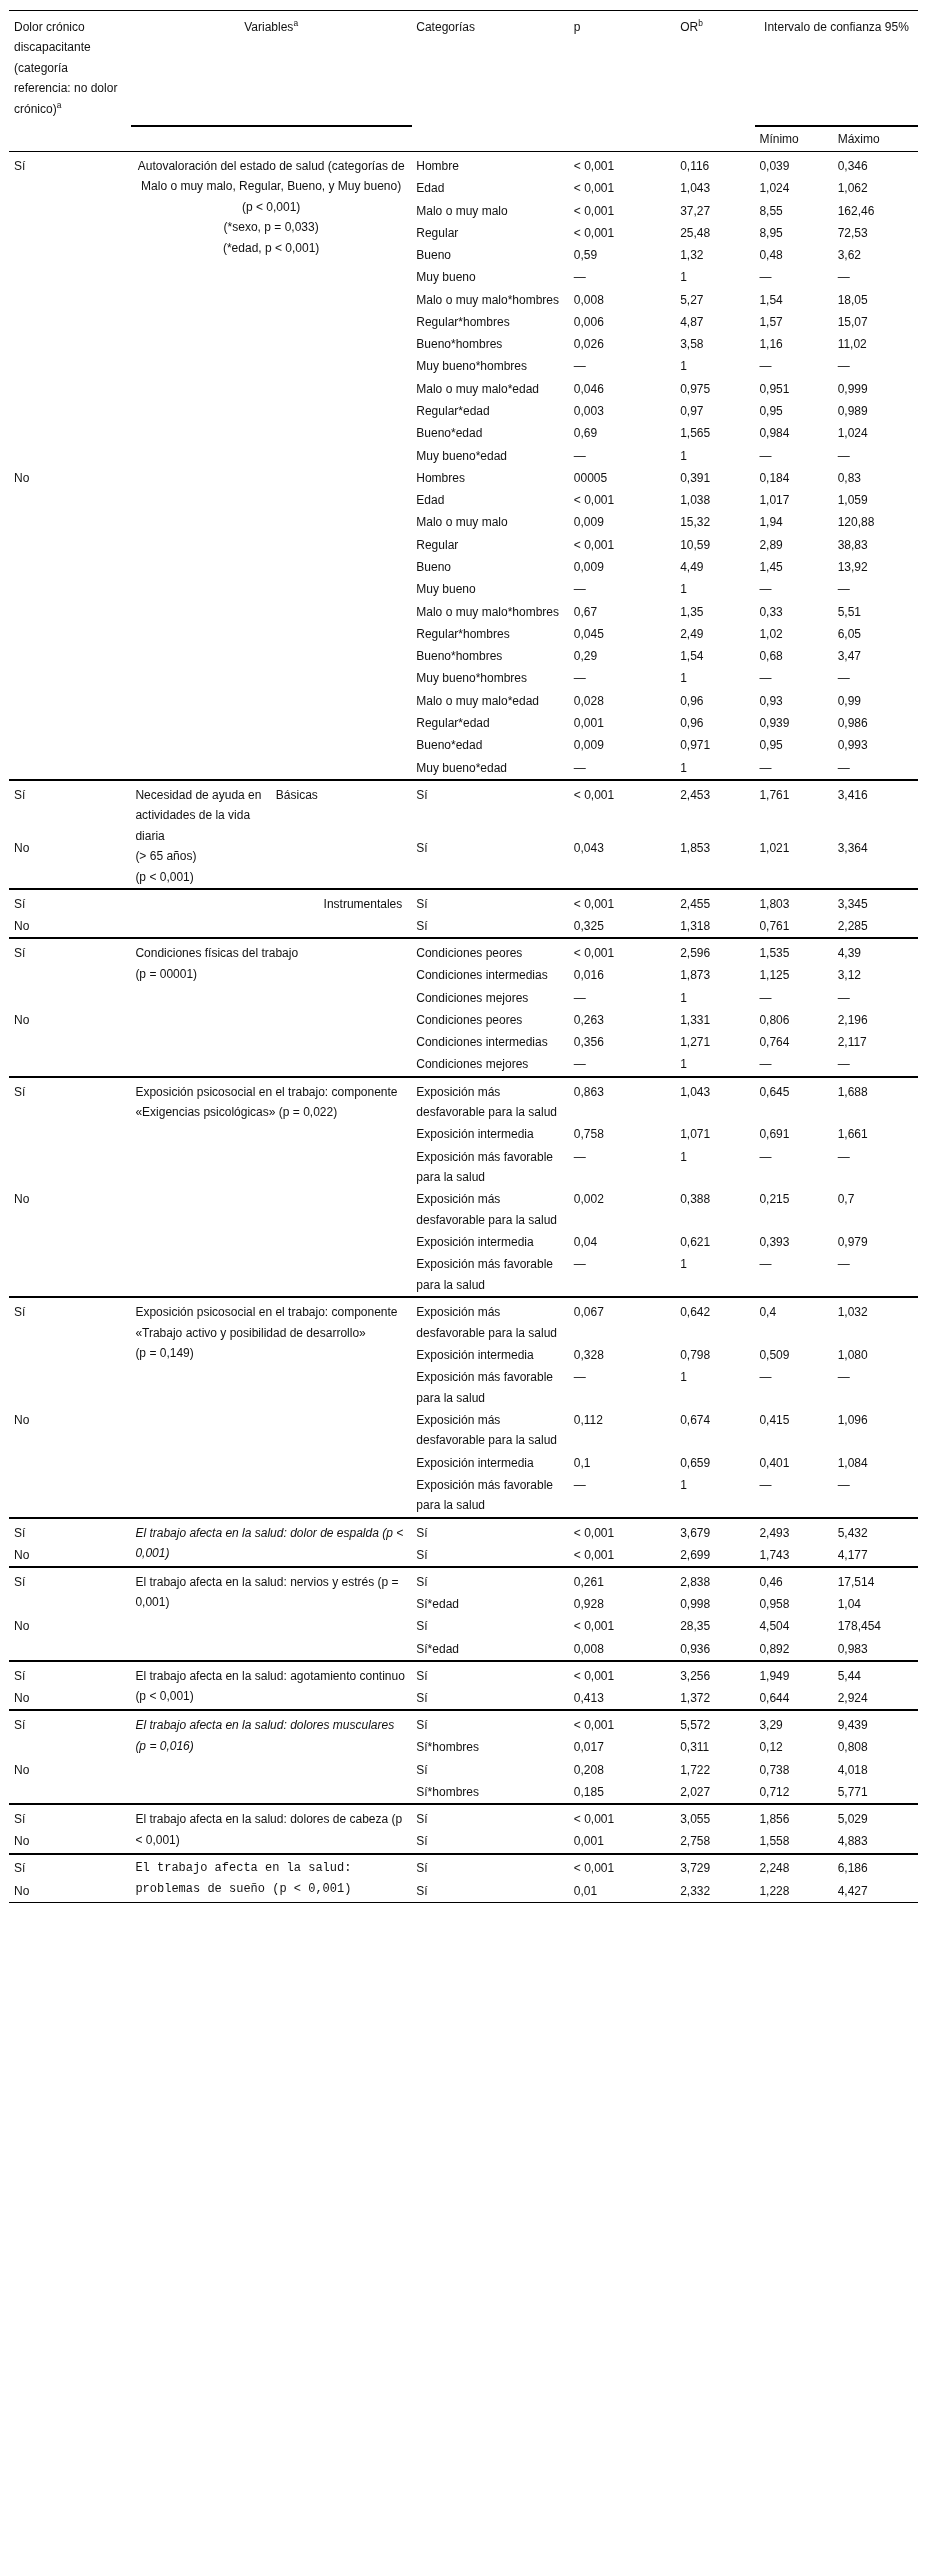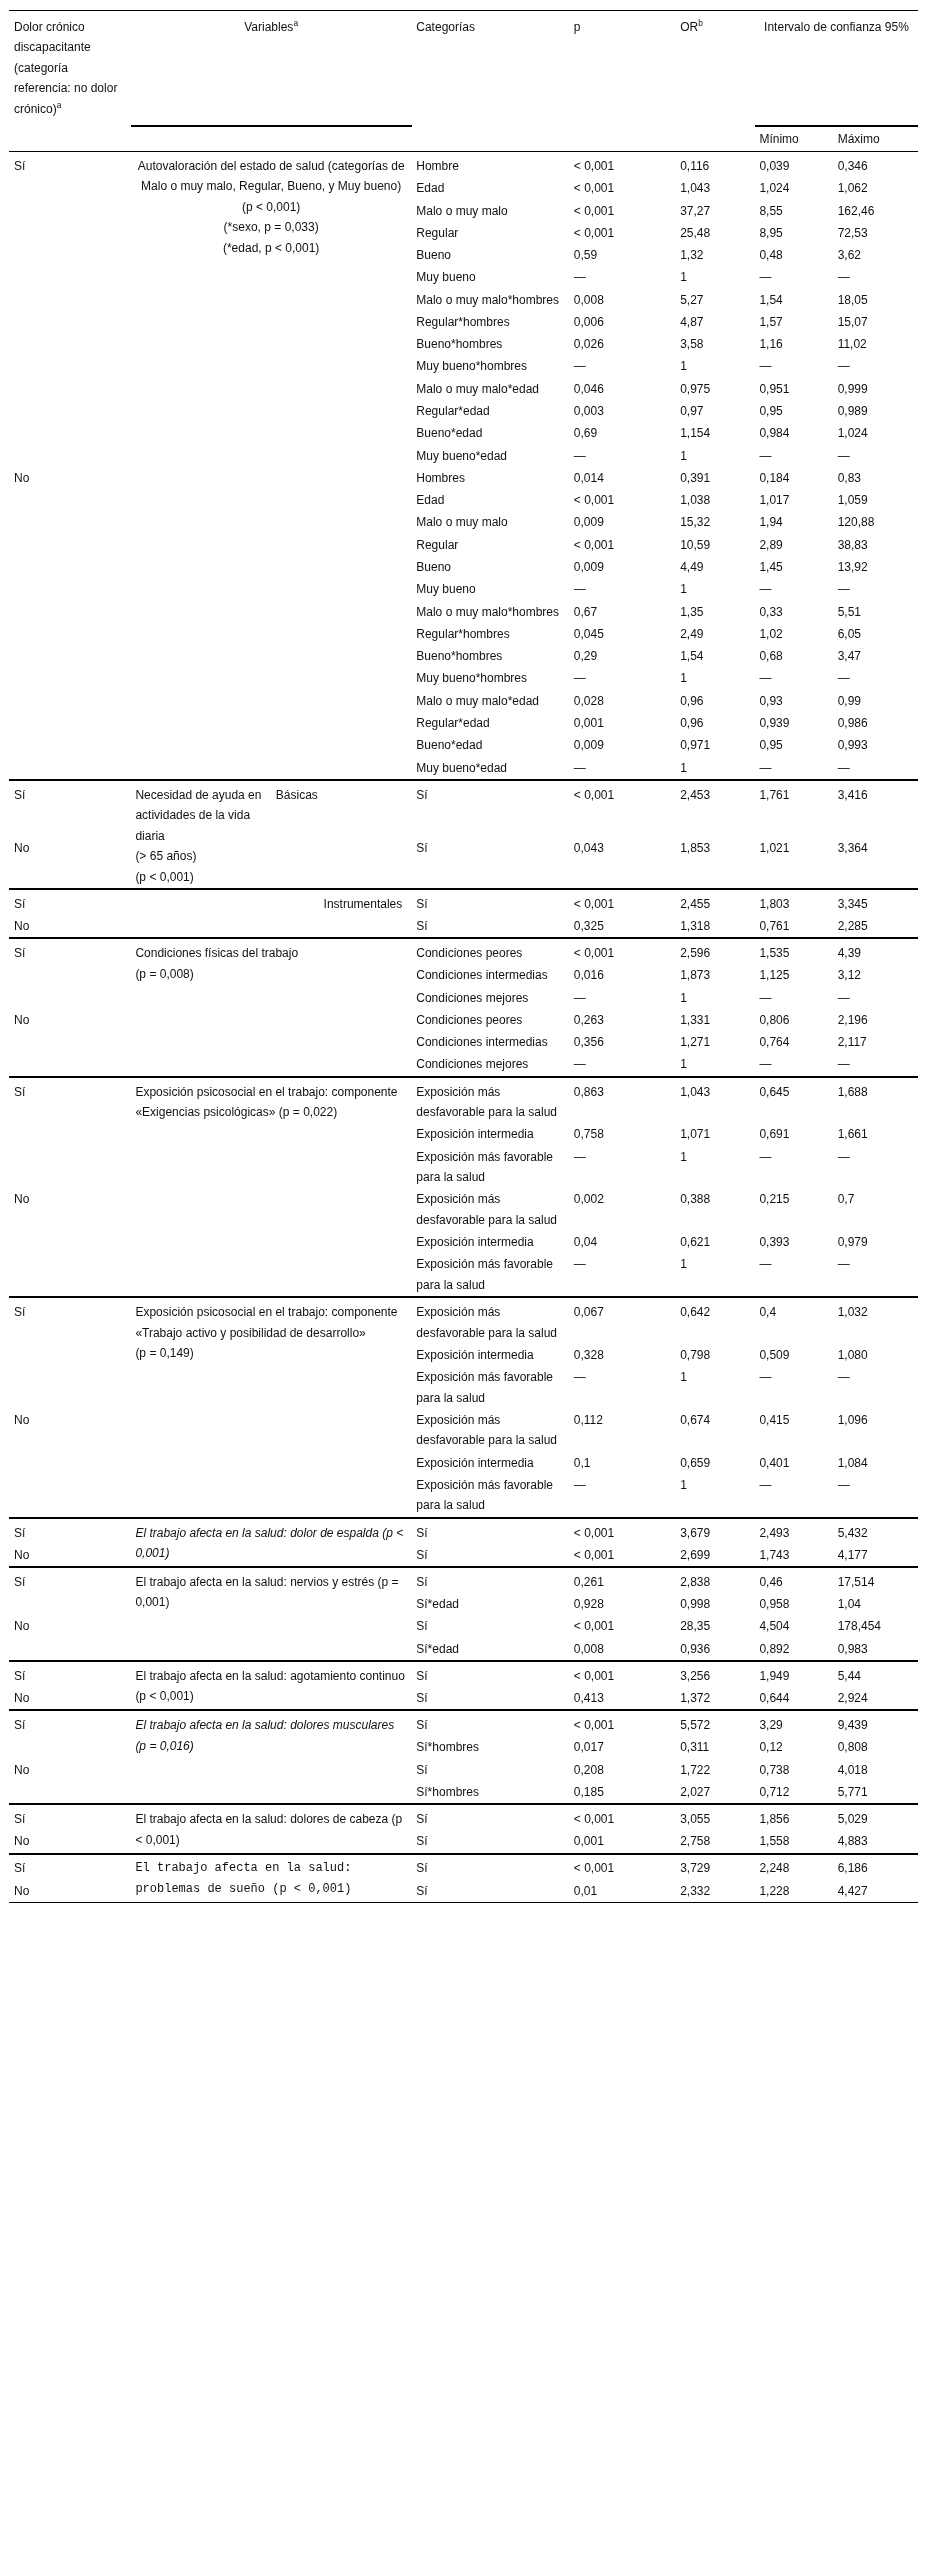--- a/index.html
+++ b/index.html
@@ -164,36 +164,36 @@
           <td>Regular*edad</td>
           <td class="pval">0,003</td>
           <td>0,97</td>
           <td>0,95</td>
           <td>0,989</td>
         </tr>
         <tr>
           <td></td>
           <td>Bueno*edad</td>
           <td class="pval">0,69</td>
-          <td>1,154</td>
+          <td>1,565</td>
           <td>0,984</td>
           <td>1,024</td>
         </tr>
         <tr>
           <td></td>
           <td>Muy bueno*edad</td>
           <td class="pval">—</td>
           <td>1</td>
           <td>—</td>
           <td>—</td>
         </tr>
         <tr>
           <td>No</td>
           <td>Hombres</td>
-          <td class="pval">0,014</td>
+          <td class="pval">00005</td>
           <td>0,391</td>
           <td>0,184</td>
           <td>0,83</td>
         </tr>
         <tr>
           <td></td>
           <td>Edad</td>
           <td class="pval">&lt; 0,001</td>
           <td>1,038</td>
           <td>1,017</td>
@@ -335,21 +335,21 @@
           <td class="pval">0,325</td>
           <td>1,318</td>
           <td>0,761</td>
           <td>2,285</td>
         </tr>
       </tbody>
       <tbody class="group">
         <tr class="first">
           <td>Sí</td>
           <td rowspan="6" colspan="2" style="white-space: pre-line;">Condiciones físicas del trabajo
-(p = 0,008)</td>
+(p = 00001)</td>
           <td>Condiciones peores</td>
           <td class="pval">&lt; 0,001</td>
           <td>2,596</td>
           <td>1,535</td>
           <td>4,39</td>
         </tr>
         <tr>
           <td></td>
           <td>Condiciones intermedias</td>
           <td class="pval">0,016</td>

